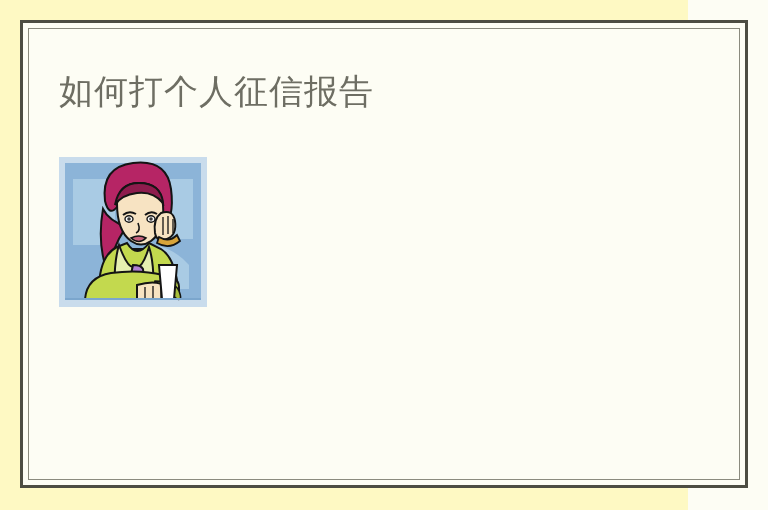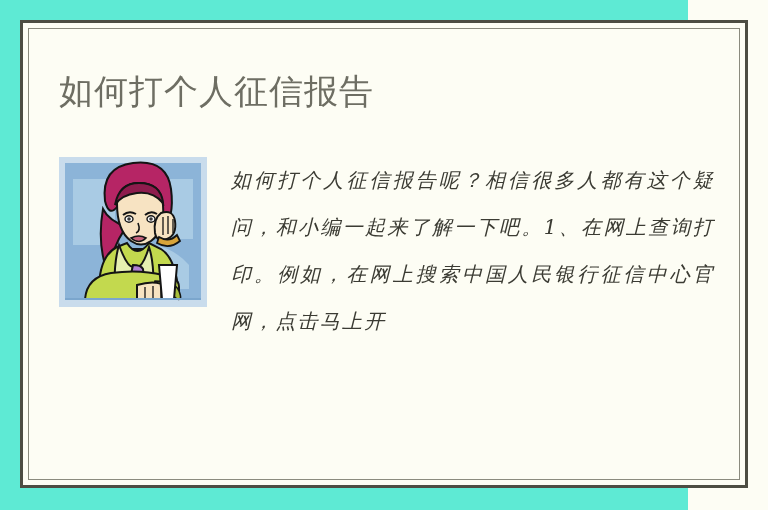--- a/index.html
+++ b/index.html
@@ -12,21 +12,21 @@
 
   body {
     background: #fdfdf4;
     font-family: "Liberation Sans", "DejaVu Sans", sans-serif;
   }
 
   #page {
     position: relative;
     width: 688px;
     height: 510px;
-    background: #5eead4;
+    background: #fef9c3;
   }
 
   
   .frame-outer {
     position: absolute;
     left: 20px;
     top: 20px;
     width: 728px;
     height: 468px;
     border: 3px solid #4d4d42;
@@ -162,21 +162,20 @@
               <path d="M78 128 q20 -6 30 2 q6 6 0 12 h-30 z" fill="#f7e3c2" stroke="#141414" stroke-width="2"></path>
               <path d="M86 130 v12 M94 129 v13 M102 131 v11" fill="none" stroke="#141414" stroke-width="1.3"></path>
 
               <path d="M100 108 h18 l-3 34 h-12 z" fill="#ffffff" stroke="#141414" stroke-width="2"></path>
               <path d="M100 108 h18" fill="none" stroke="#141414" stroke-width="2"></path>
 
               <path d="M6 142 h136" fill="none" stroke="#7ba6cd" stroke-width="2"></path>
             </svg>
           </div>
 
-          <p class="article-text">如何打个人征信报告呢？相信很多人都有这个疑问，和小编一起来了解一下吧。1、在网上查询打印。例如，在网上搜索中国人民银行征信中心官网，点击马上开</p>
 
         </div>
 
       </div>
 
     </div>
   </div>
 
 </div>
 

